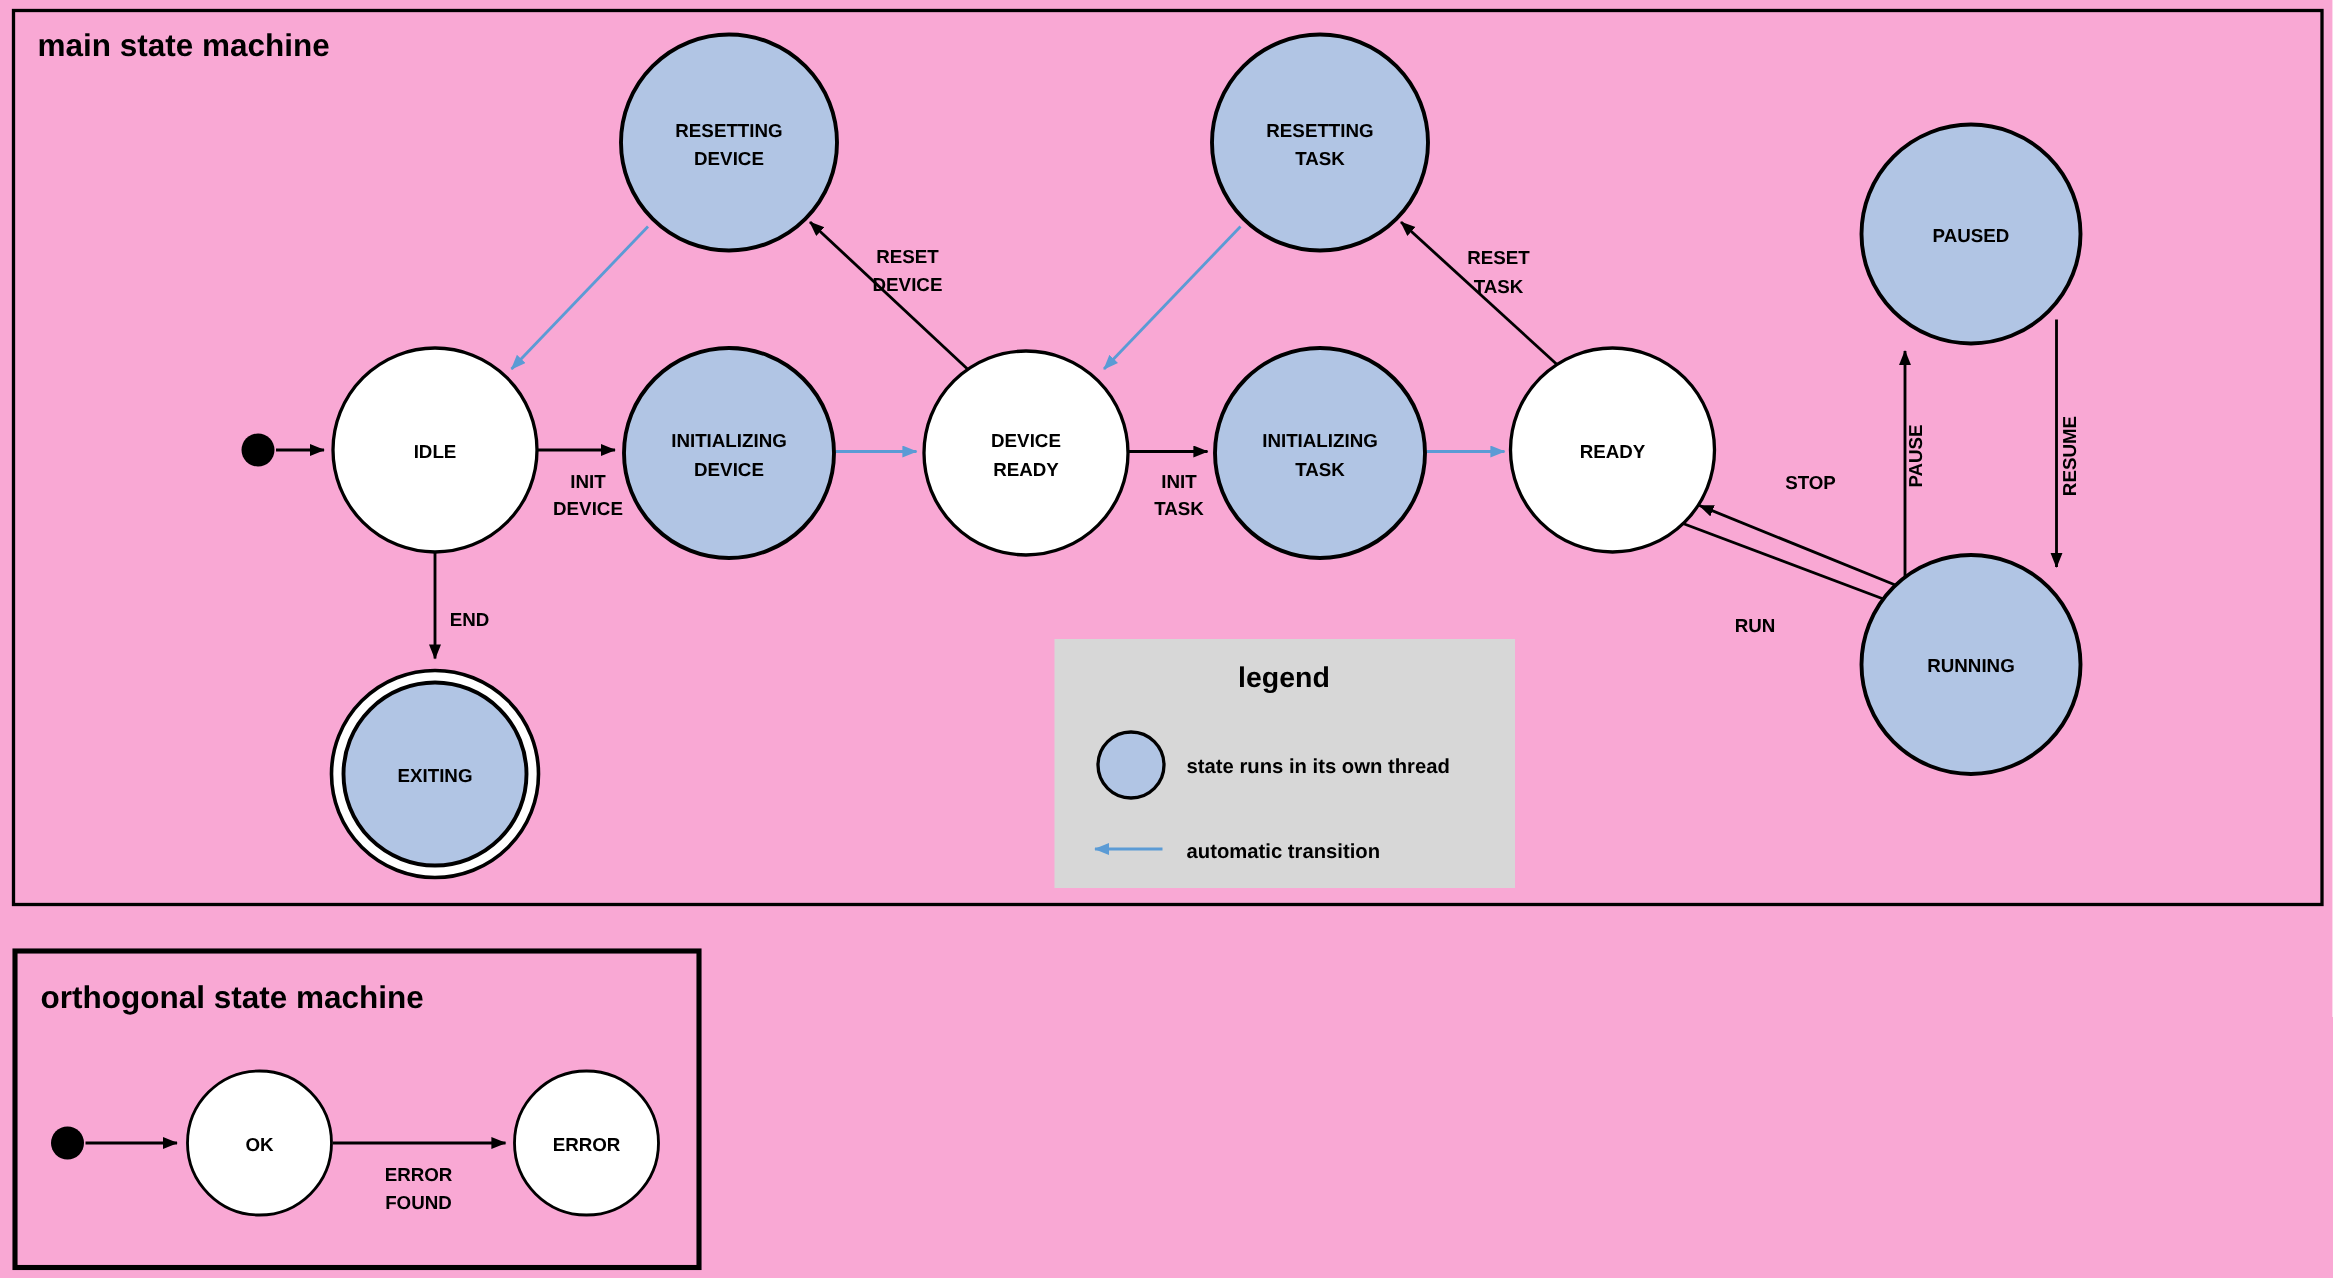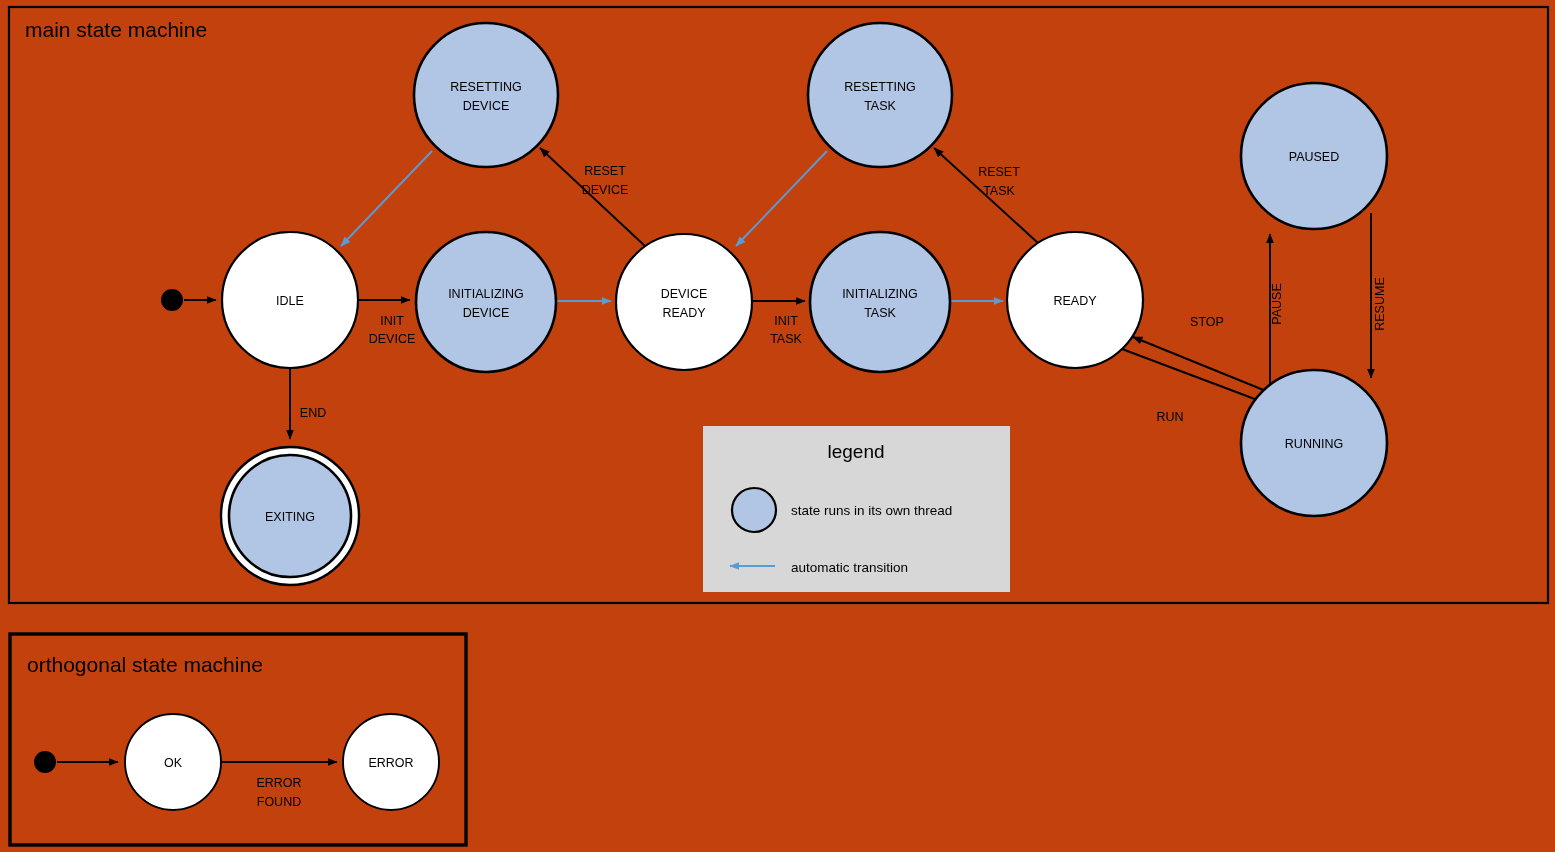--- a/index.html
+++ b/index.html
@@ -4,23 +4,24 @@
 <style>
   html, body {
     margin: 0;
     padding: 0;
     background: #ffffff;
   }
   #canvas {
     position: relative;
     width: 1555px;
     height: 852px;
-    background: #c2410c;
+    background: #f9a8d4;
     font-family: "Liberation Sans", sans-serif;
     overflow: hidden;
+    font-weight: bold;
   }
   svg.layer {
     position: absolute;
     left: 0;
     top: 0;
     width: 1555px;
     height: 852px;
   }
   .frame-title {
     font-size: 21px;

